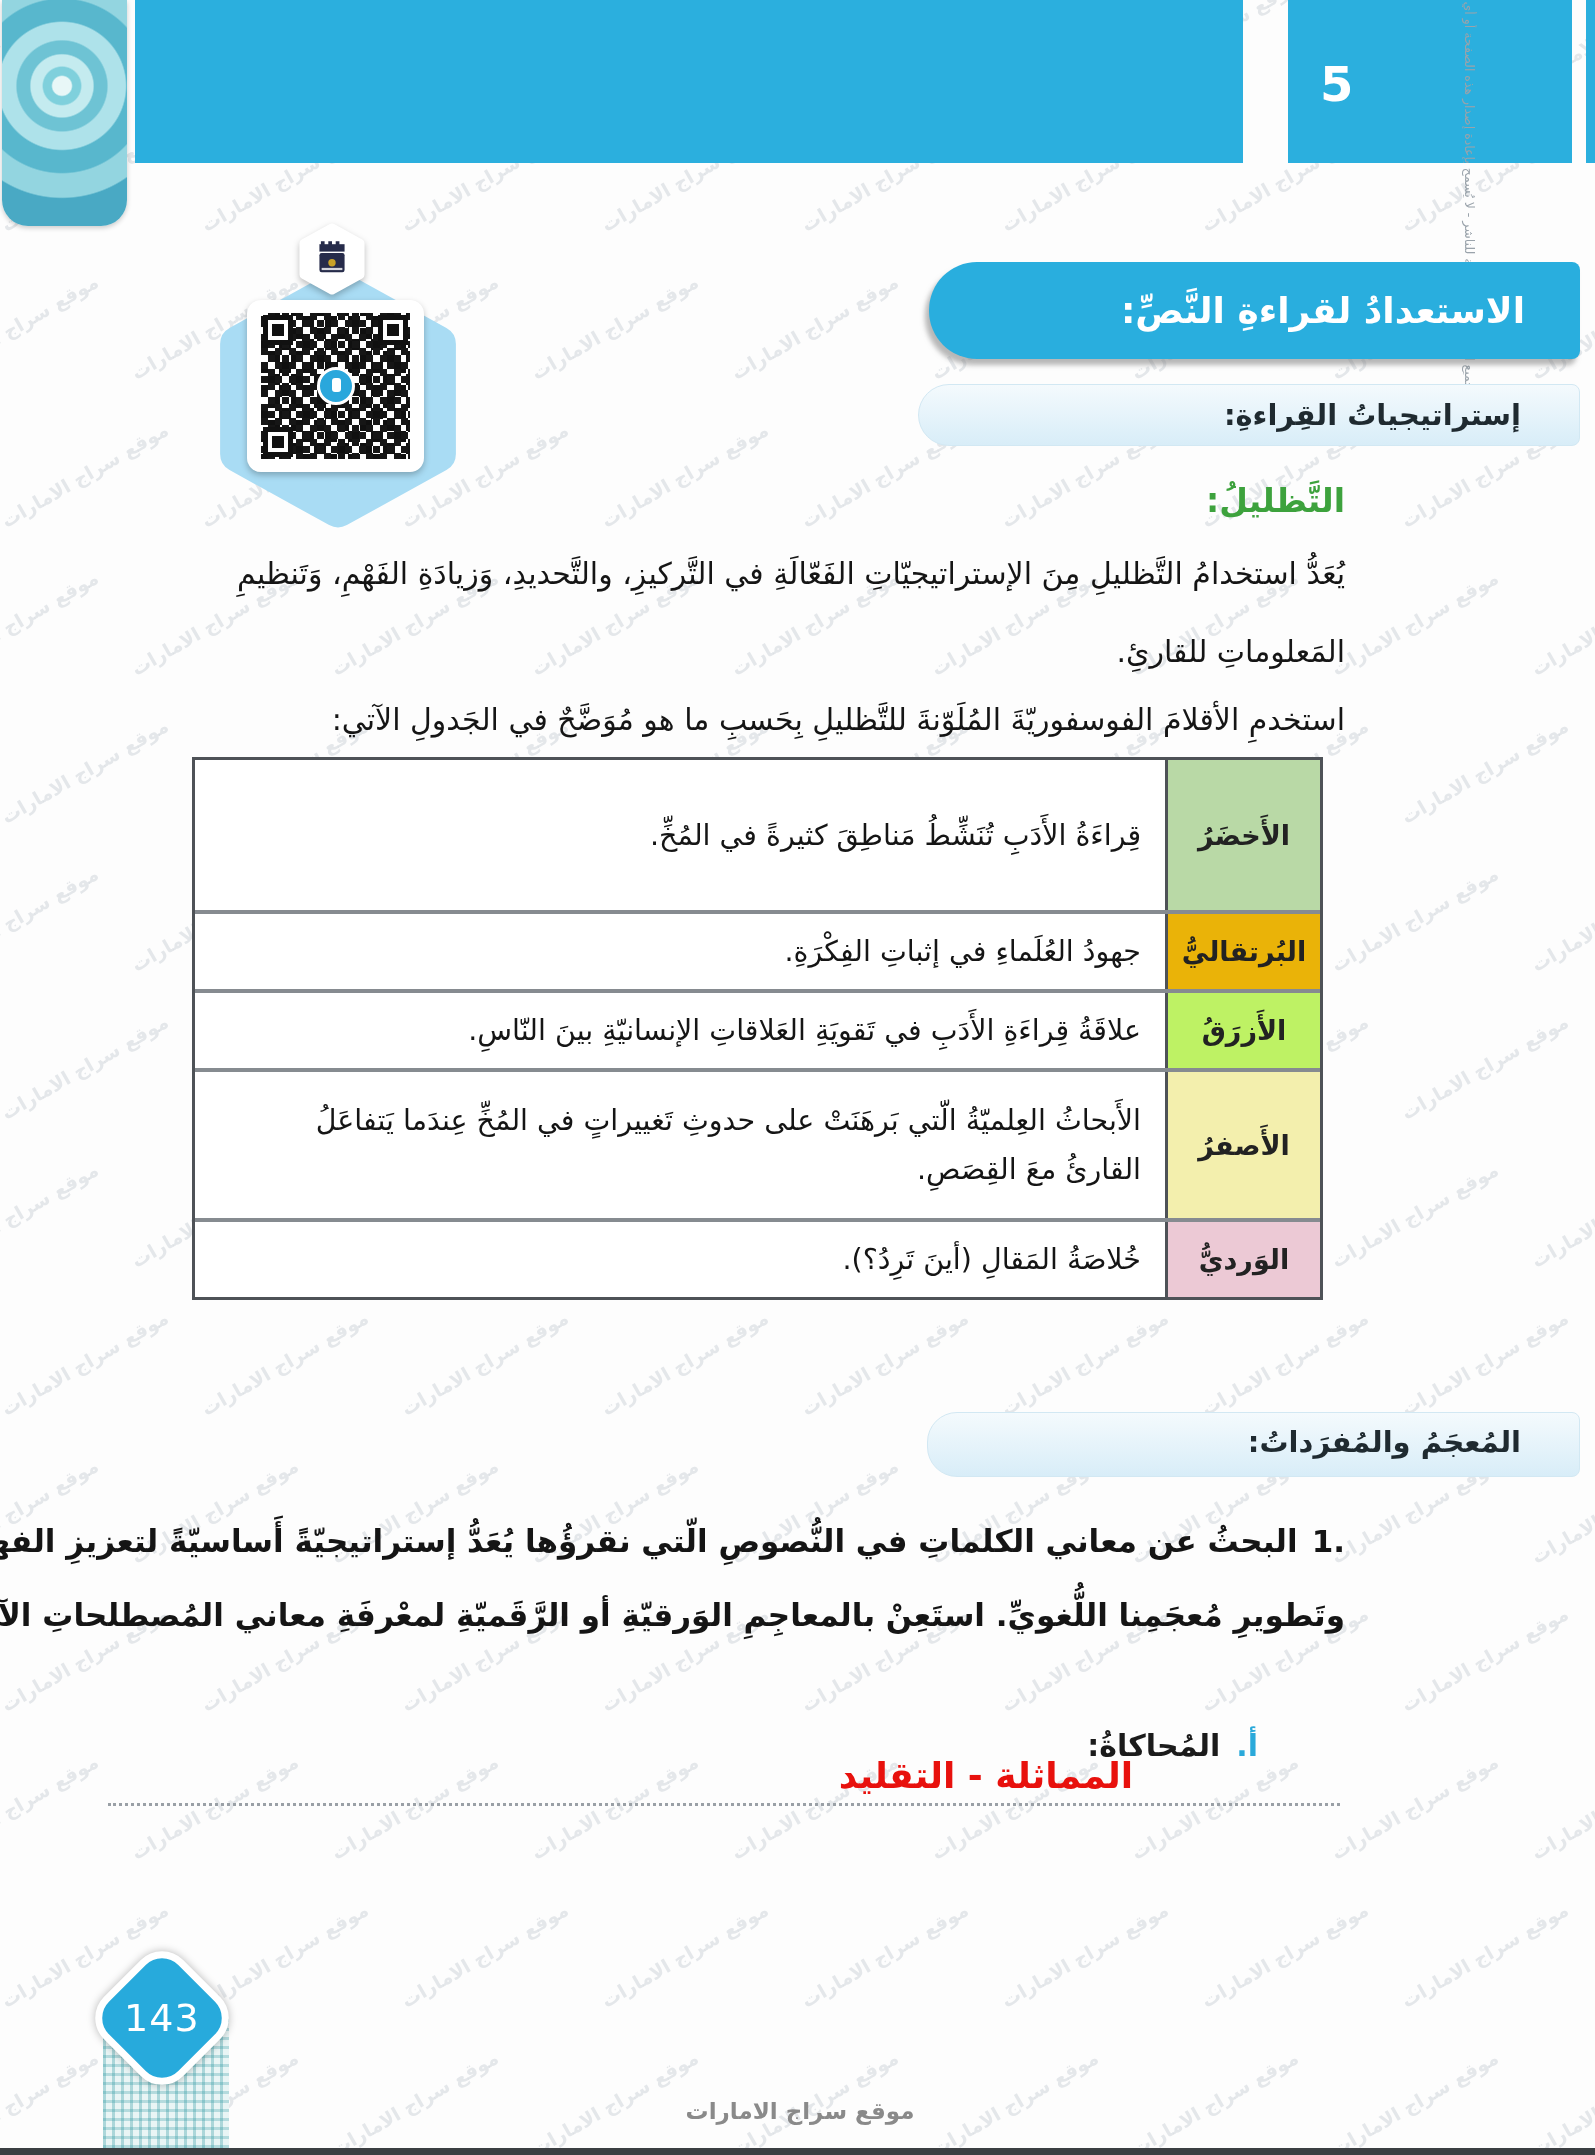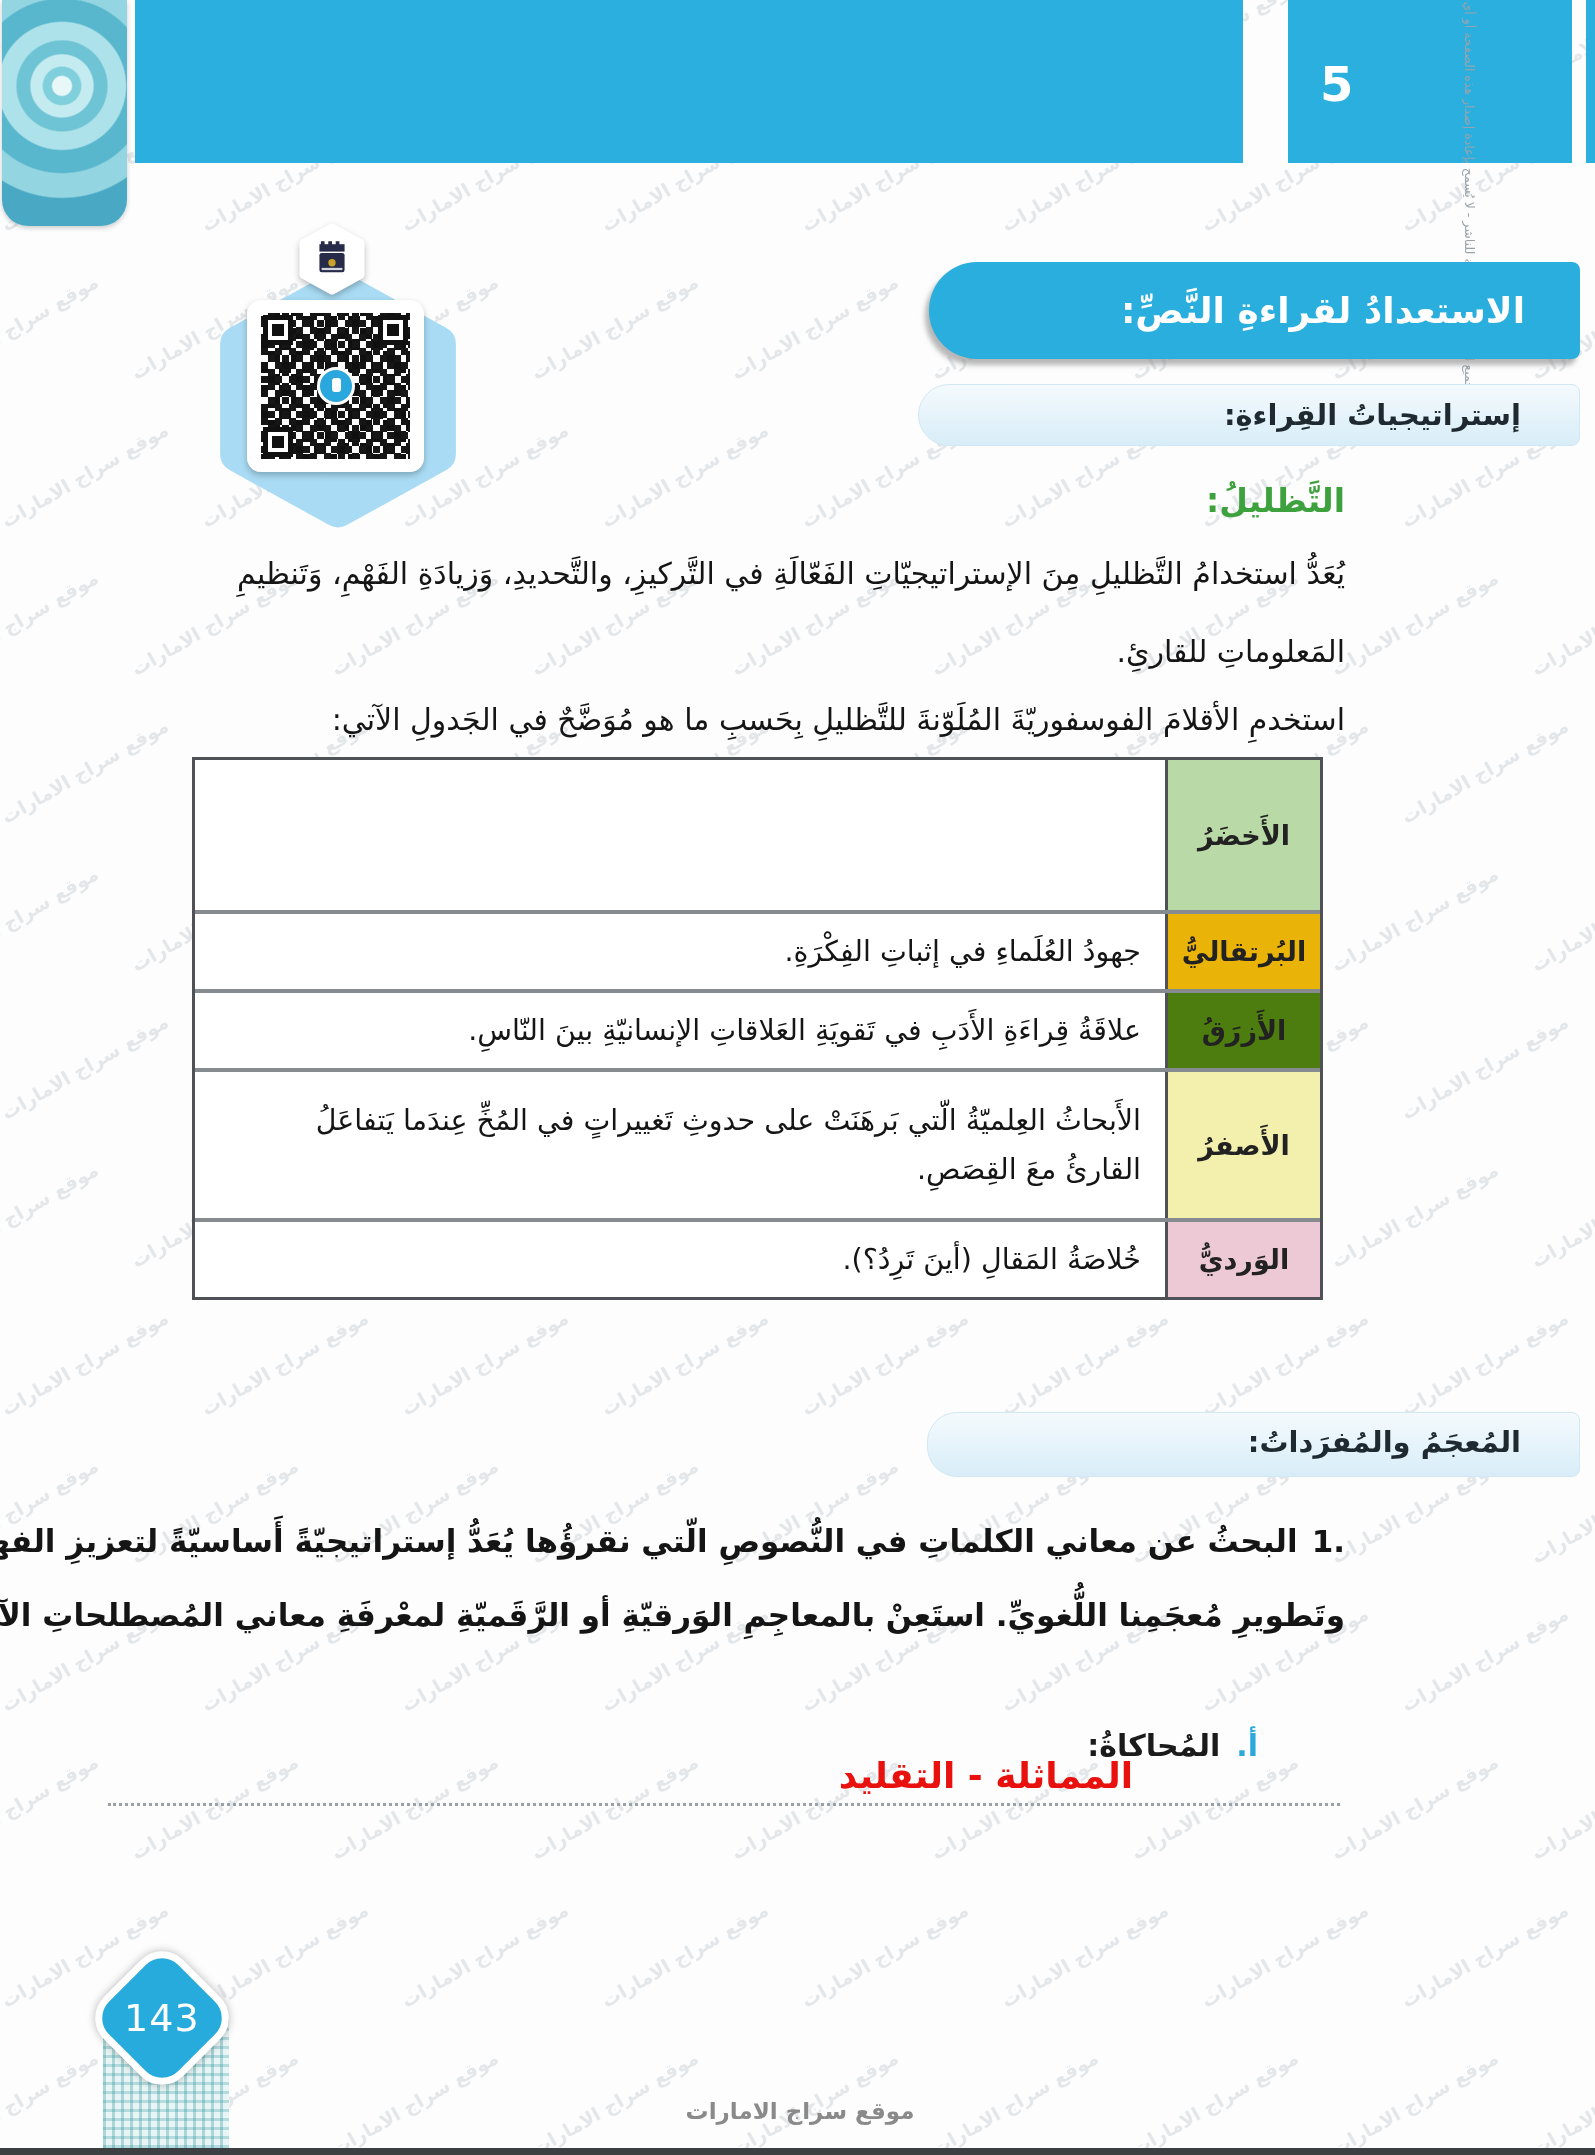--- a/index.html
+++ b/index.html
@@ -283,30 +283,31 @@
 
   <div class="heading-green" style="color: rgb(61, 162, 61);">التَّظليلُ:</div>
   <div class="rtl-line" style="top:556px;">يُعَدُّ استخدامُ التَّظليلِ مِنَ الإستراتيجيّاتِ الفَعّالَةِ في التَّركيزِ، والتَّحديدِ، وَزيادَةِ الفَهْمِ، وَتَنظيمِ</div>
   <div class="rtl-line" style="top:634px;">المَعلوماتِ للقارئِ.</div>
   <div class="rtl-line" style="top:702px;">استخدمِ الأقلامَ الفوسفوريّةَ المُلَوّنةَ للتَّظليلِ بِحَسبِ ما هو مُوَضَّحٌ في الجَدولِ الآتي:</div>
 
   <div class="hl-table">
     <div class="hl-row h-tall">
       <div class="hl-label" style="background: rgb(185, 217, 166);">الأَخضَرُ</div>
       <div class="hl-content">
+        <div>قِراءَةُ الأَدَبِ تُنَشِّطُ مَناطِقَ كثيرةً في المُخِّ.</div>
       </div>
     </div>
     <div class="hl-row h-short">
       <div class="hl-label" style="background: #eab308;">البُرتقاليُّ</div>
       <div class="hl-content">
         <div>جهودُ العُلَماءِ في إثباتِ الفِكْرَةِ.</div>
       </div>
     </div>
     <div class="hl-row h-short">
-      <div class="hl-label" style="background: #4d7c0f;">الأَزرَقُ</div>
+      <div class="hl-label" style="background: #bef264;">الأَزرَقُ</div>
       <div class="hl-content">
         <div>علاقَةُ قِراءَةِ الأَدَبِ في تَقويَةِ العَلاقاتِ الإنسانيّةِ بينَ النّاسِ.</div>
       </div>
     </div>
     <div class="hl-row h-tall">
       <div class="hl-label" style="background: rgb(243, 239, 173);">الأَصفرُ</div>
       <div class="hl-content">
         <div>الأَبحاثُ العِلميّةُ الّتي بَرهَنَتْ على حدوثِ تَغييراتٍ في المُخِّ عِندَما يَتفاعَلُ</div>
         <div>القارئُ معَ القِصَصِ.</div>
       </div>

